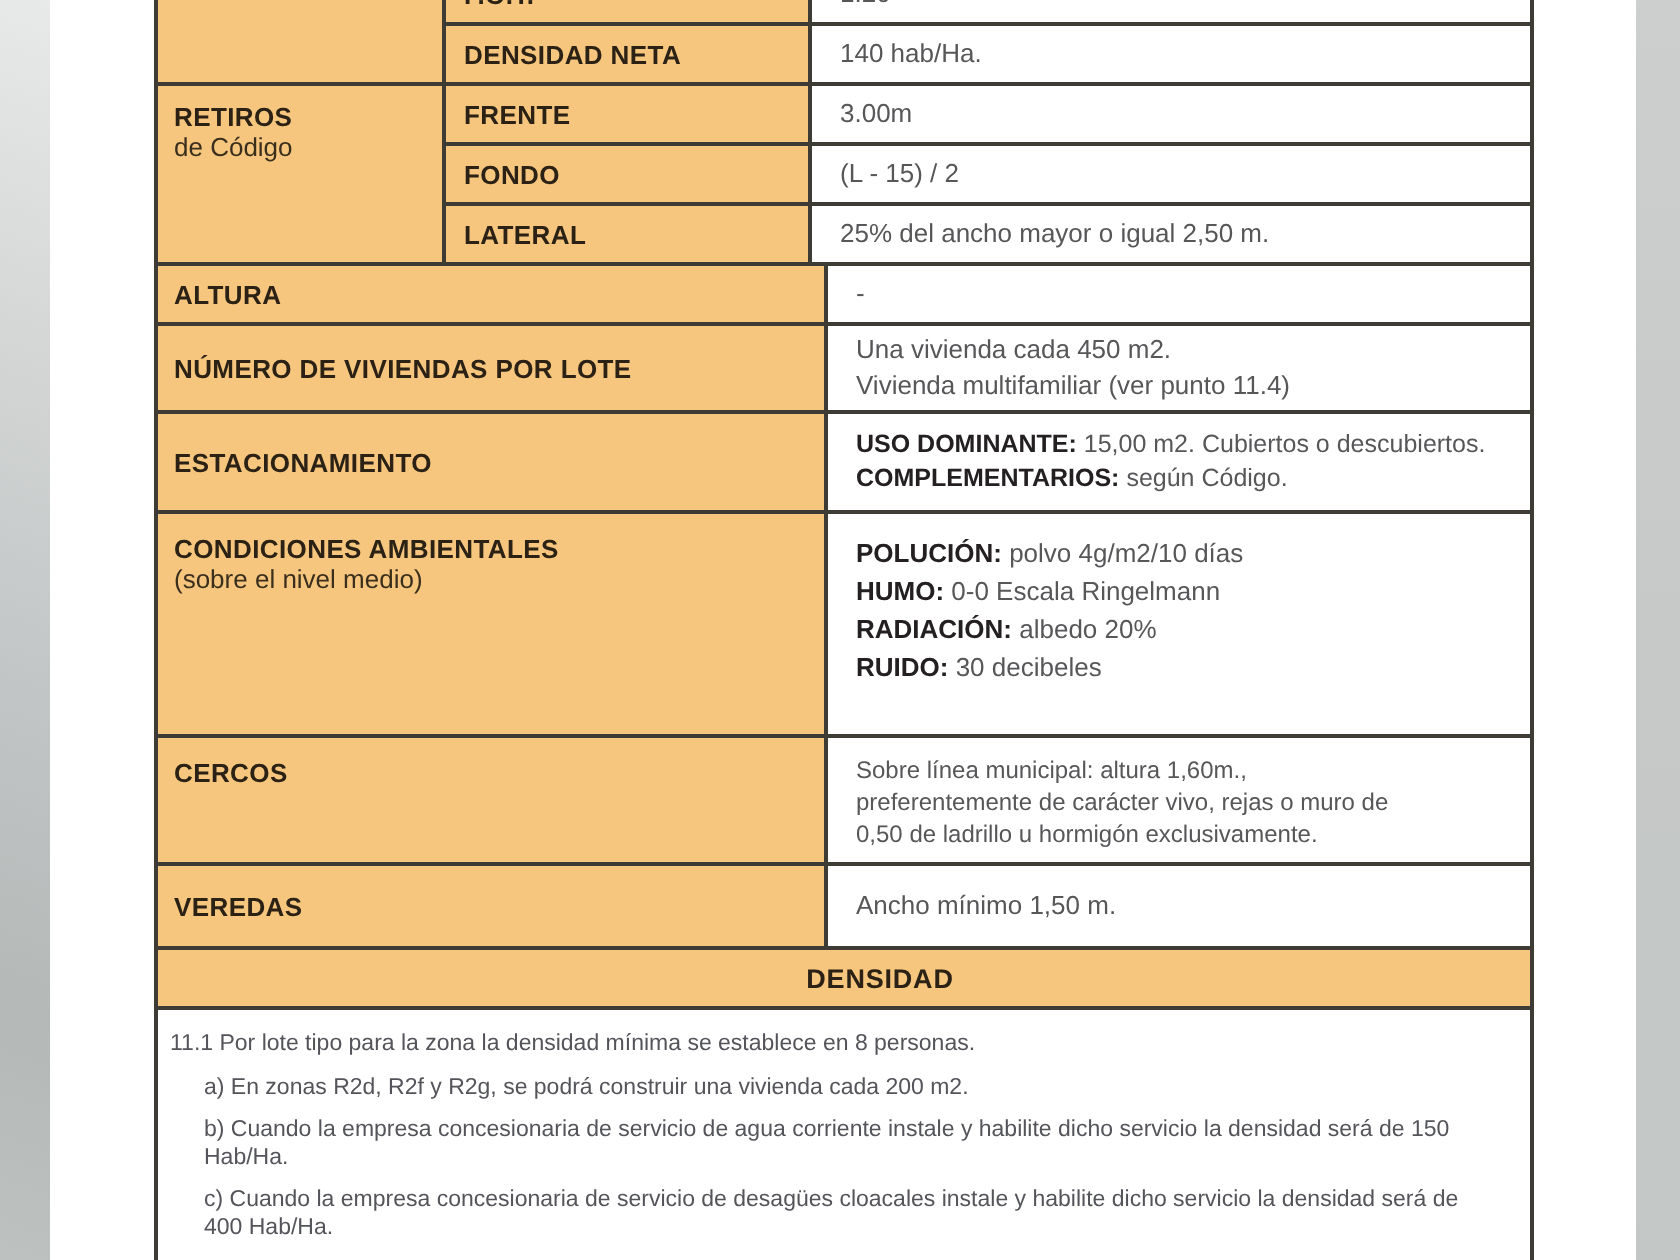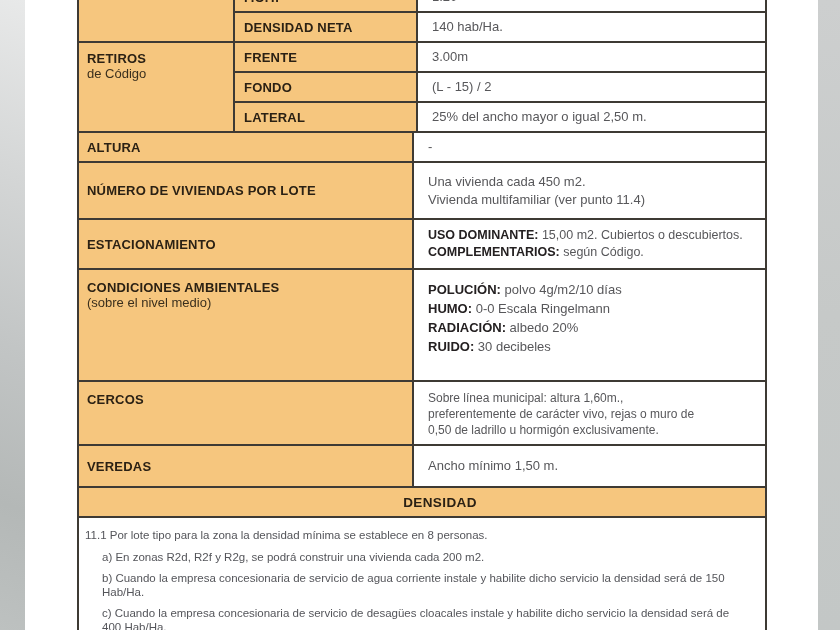--- a/index.html
+++ b/index.html
@@ -30,21 +30,21 @@
     left: 77px; top: -17px;
     width: 690px;
     border-left: 2px solid #3e3a34;
     border-right: 2px solid #3e3a34;
     background: #ffffff;
   }
   .row, .group { display: flex; border-bottom: 2px solid #3e3a34; }
   .cell { display: flex; }
   .orange { background: #f6c67e; }
   .spanA {
-    width: 156px;
+    width: 144px;
     border-right: 2px solid #3e3a34;
     padding: 8px 6px 0 8px;
   }
   .stack { flex: 1; display: flex; flex-direction: column; }
   .srow { display: flex; flex: 1; border-bottom: 2px solid #3e3a34; }
   .srow:last-child { border-bottom: none; }
   .srow .labelB {
     width: 183px;
     border-right: 2px solid #3e3a34;
     align-items: center;
@@ -65,21 +65,21 @@
     letter-spacing: 0.2px;
     color: #2b2114;
   }
   .lbl-sub { font-weight: normal; font-size: 13px; color: #3a2f1d; }
   .val { font-size: 13px; color: #57575a; line-height: 18px; }
   .val .b { font-weight: bold; color: #242021; text-align: center; }
   .val-sm { font-size: 12px; line-height: 16px; max-width: 284px; }
   .h30 { height: 30px; }
   .h60 { height: 60px; }
   .h90 { height: 90px; }
-  .h57 { height: 57px; }
+  .h57 { height: 44px; }
   .h50 { height: 50px; }
   .h94 { height: 112px; }
   .h64 { height: 64px; }
   .h42 { height: 42px; }
   .densidad-row {
     height: 30px;
     justify-content: center;
     align-items: center;
     padding-left: 36px;
   }

